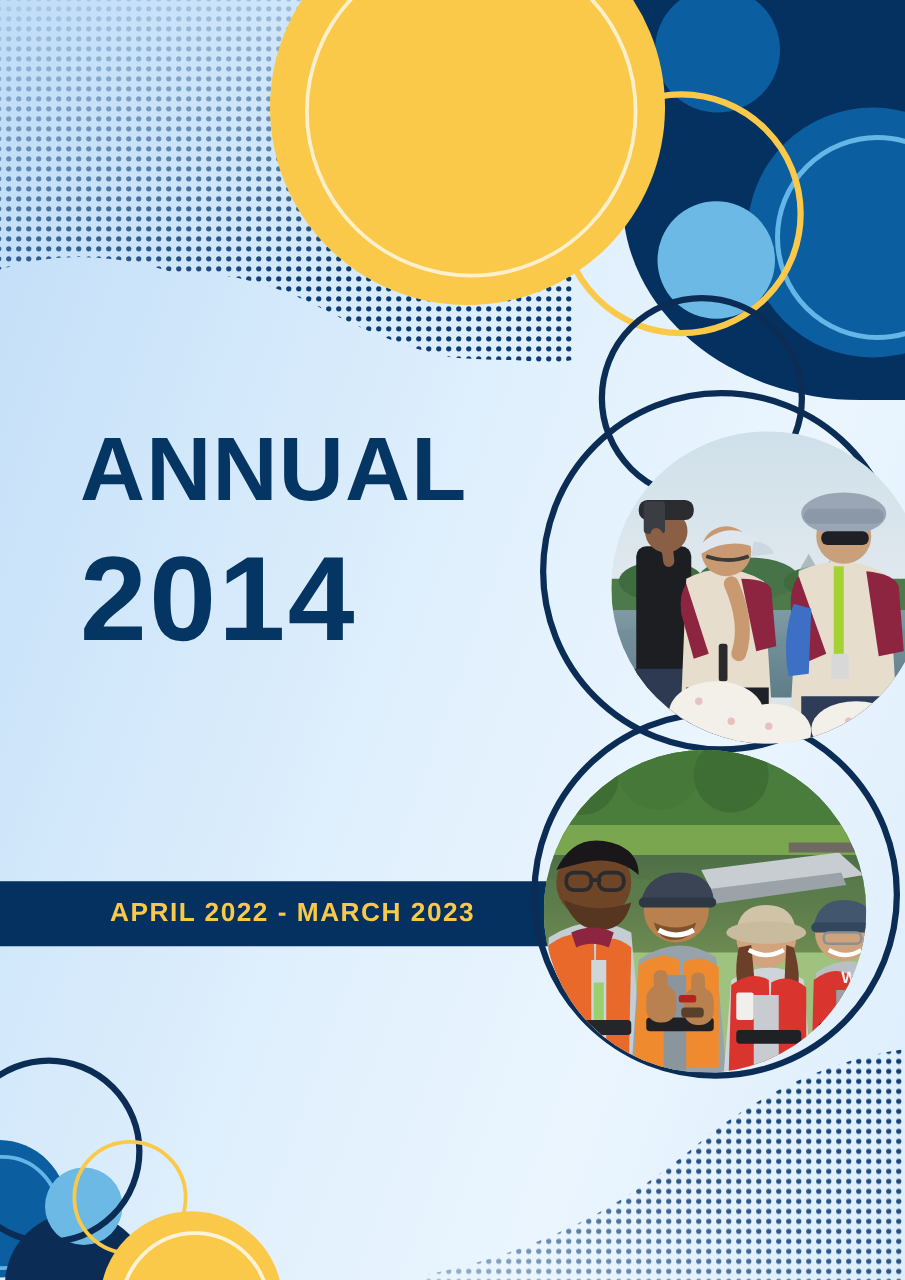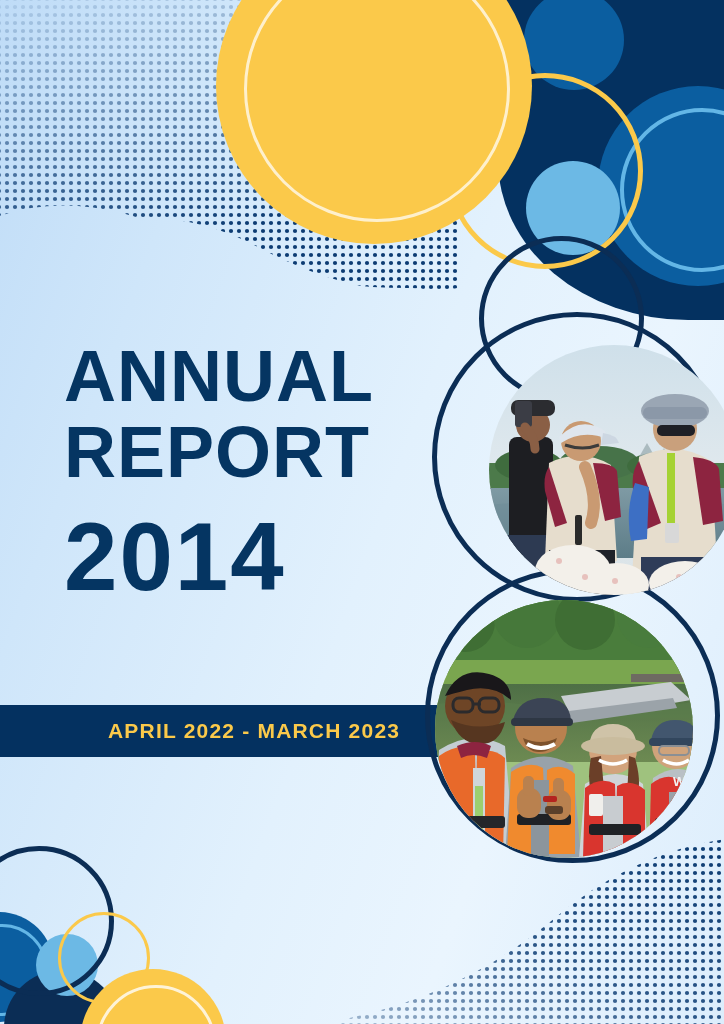--- a/index.html
+++ b/index.html
@@ -191,21 +191,20 @@
   
   #date-banner {
     position: absolute;
     left: 0;
     top: 705px;
     width: 470px;
     height: 52px;
     background: #043160;
     display: flex;
     align-items: center;
-    padding-left: 20px;
   }
   #date-banner-text {
     color: #fbc94a;
     font-size: 21px;
     font-weight: 700;
     letter-spacing: 1.2px;
     margin-left: 88px;
     white-space: nowrap;
   }
 
@@ -282,21 +281,20 @@
   <div class="deco" id="blue-circle-top"></div>
   <div class="deco" id="lightblue-disc-top"></div>
   <div class="deco" id="yellow-ring-top"></div>
   <div class="deco" id="yellow-disc-top"></div>
   <div class="deco" id="yellow-disc-top-ring"></div>
   <div class="deco" id="navy-ring-upper"></div>
   <div class="deco" id="navy-ring-lower"></div>
 
   <div id="title-block">
     <div class="title-line" id="title-annual">ANNUAL</div>
-    <div class="title-line" id="title-report">REPORT</div>
     <div id="title-year">2014</div>
   </div>
 
   <div id="date-banner">
     <span id="date-banner-text">APRIL 2022 - MARCH 2023</span>
   </div>
 
   <div class="deco" id="navy-ring-lower2"></div>
 
   <div class="photo-circle" id="photo-upper">

